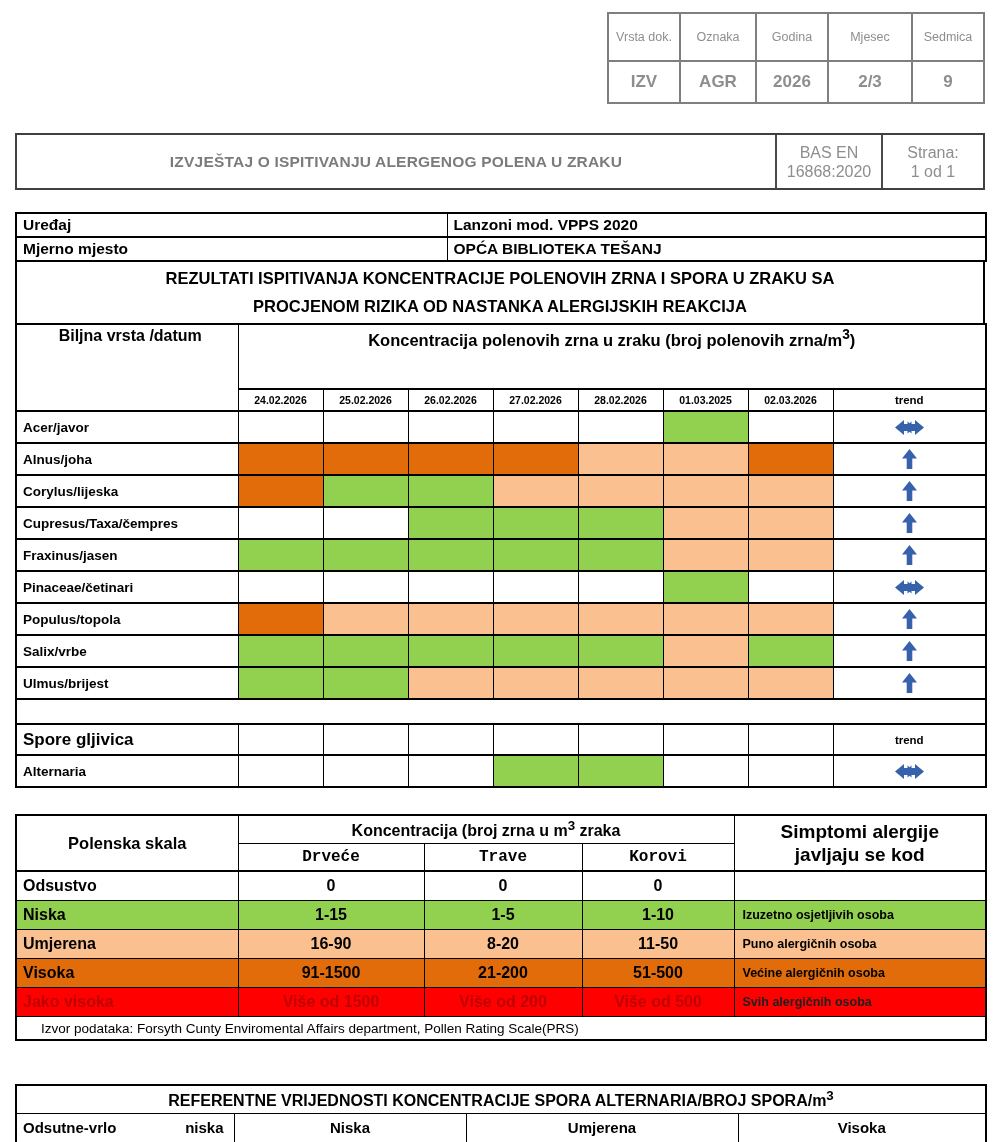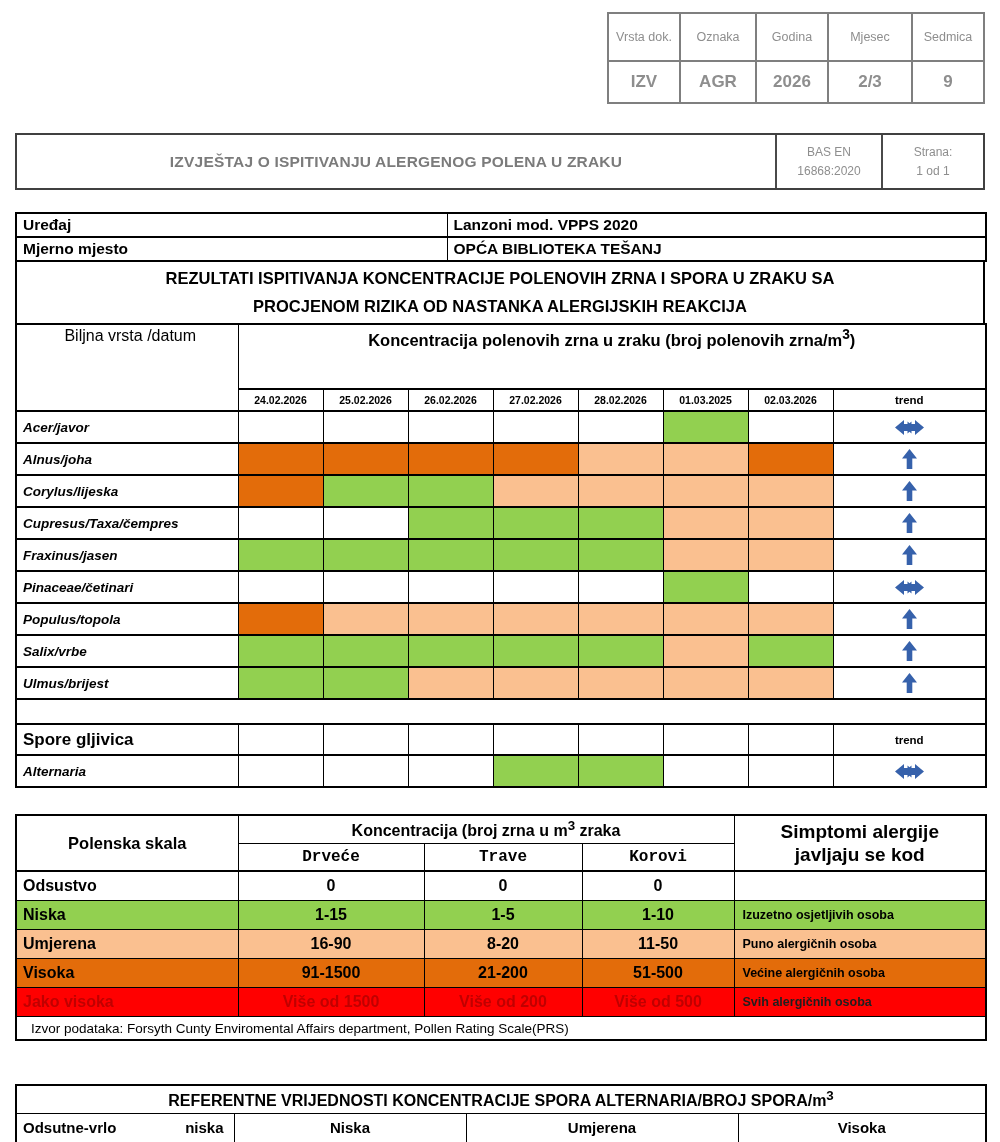--- a/index.html
+++ b/index.html
@@ -13,55 +13,55 @@
   .doctab { position:absolute; right:0; top:0; border-collapse:collapse; table-layout:fixed; }
   .doctab td { border:2px solid #7f7f7f; text-align:center; color:#8e8e8e; padding:0 2px; }
   .doctab .dt-label { font-size:12.5px; height:46px; line-height:15px; }
   .doctab .dt-value { font-weight:bold; font-size:17px; height:40px; }
 
   
   .titlebar { display:flex; border:2px solid #404040; height:53px; margin-top:18px; }
   .tb-title { flex:1; display:flex; align-items:center; justify-content:center;
               font-weight:bold; font-size:15.5px; color:#7b7b7b; letter-spacing:.2px; }
   .tb-cell  { border-left:2px solid #4a4a4a; display:flex; flex-direction:column;
-              justify-content:center; text-align:center; color:#8e8e8e; font-size:12px; line-height:19px; }
+              justify-content:center; text-align:center; color:#8e8e8e; font-size:16px; line-height:19px; }
   .tb-std { width:104px; } .tb-page { width:100px; }
 
   
   table.grid { border-collapse:collapse; table-layout:fixed; width:970px; }
   table.grid td { overflow:hidden; }
 
   
   .t-info { margin-top:22px; border:2px solid #000; }
   .t-info td { border:2px solid #000; border-left-width:1px; border-right-width:1px;
                font-weight:bold; font-size:15.5px; height:22px; padding:0 6px; }
   .t-restitle { margin-top:-2px; border:2px solid #000; font-weight:bold; font-size:16.5px;
                 text-align:center; line-height:28px; padding:2px 0 3px 0; }
   .t-results { margin-top:-2px; border:2px solid #000; }
   .t-results td { border:2px solid #000; border-left-width:1px; border-right-width:1px; text-align:center; }
-  .hd-species { vertical-align:top; text-align:center; font-weight:normal; font-size:16px; padding:2px 0 0 6px; }
+  .hd-species { vertical-align:top; text-align:center; font-weight:bold; font-size:16px; padding:2px 0 0 6px; }
   .hd-conc { vertical-align:top; font-weight:bold; font-size:16.5px; height:60px; padding-top:2px; }
   .hd-date { font-weight:bold; font-size:10.5px; height:18px; }
   .hd-trend { font-weight:bold; font-size:11.5px; }
-  .sp-name { text-align:left !important; font-weight:bold; font-size:13.5px; padding-left:6px; height:28px;font-style:italic; }
+  .sp-name { text-align:left !important; font-weight:bold; font-size:13.5px; padding-left:6px; height:28px; }
   .sp-name-big { text-align:left !important; font-weight:bold; font-size:17px; padding-left:6px; height:27px; }
   .blank-row td { height:21px; }
   .trend-cell svg { vertical-align:middle; }
 
   
   .t-scale { margin-top:26px; border:2px solid #000; }
   .t-scale td { border:1px solid #000; text-align:center; font-weight:bold; font-size:16px; }
   .t-scale .ps-corner { font-size:16.5px; }
   .t-scale .ps-sym-hd { font-size:19px; line-height:23px; }
   .t-scale .hrow td { border-bottom:2px solid #000; }
   .t-scale .ps-h1 { height:25px; }
   .t-scale .ps-h2 { height:24px;font-family:Liberation Mono, monospace; }
   .t-scale .ps-label { text-align:left; padding-left:6px; height:26px; }
   .t-scale .ps-sym { text-align:left; padding-left:8px; font-size:12.5px; }
-  .t-scale .ps-src { text-align:left; padding-left:14px; font-weight:normal; font-size:13.5px; height:20px; }
+  .t-scale .ps-src { text-align:left; padding-left:24px; font-weight:normal; font-size:13.5px; height:20px; }
 
   
   .t-ref { margin-top:43px; border:2px solid #000; }
   .t-ref td { border:1px solid #000; text-align:center; font-weight:bold; }
   .t-ref .rf-title { font-size:16px; height:25px; }
   .t-ref .rf-head { font-size:15px; height:45px; vertical-align:top; padding-top:3px; line-height:21px; }
   .t-ref .rf-head-left { text-align:justify; text-align-last:left; padding:3px 10px 0 6px; }
 </style>
 </head>
 <body>

